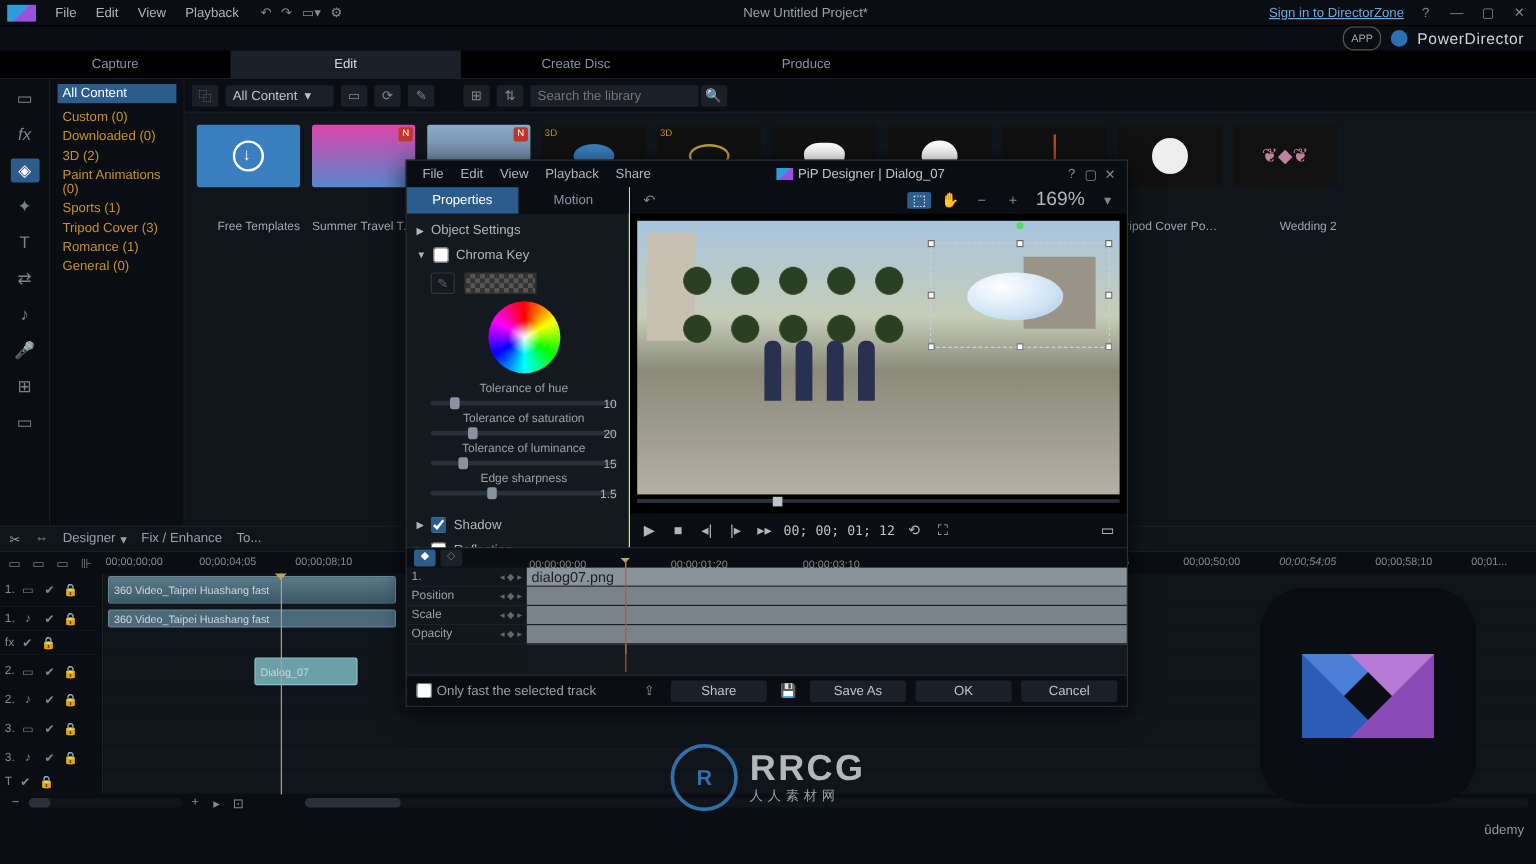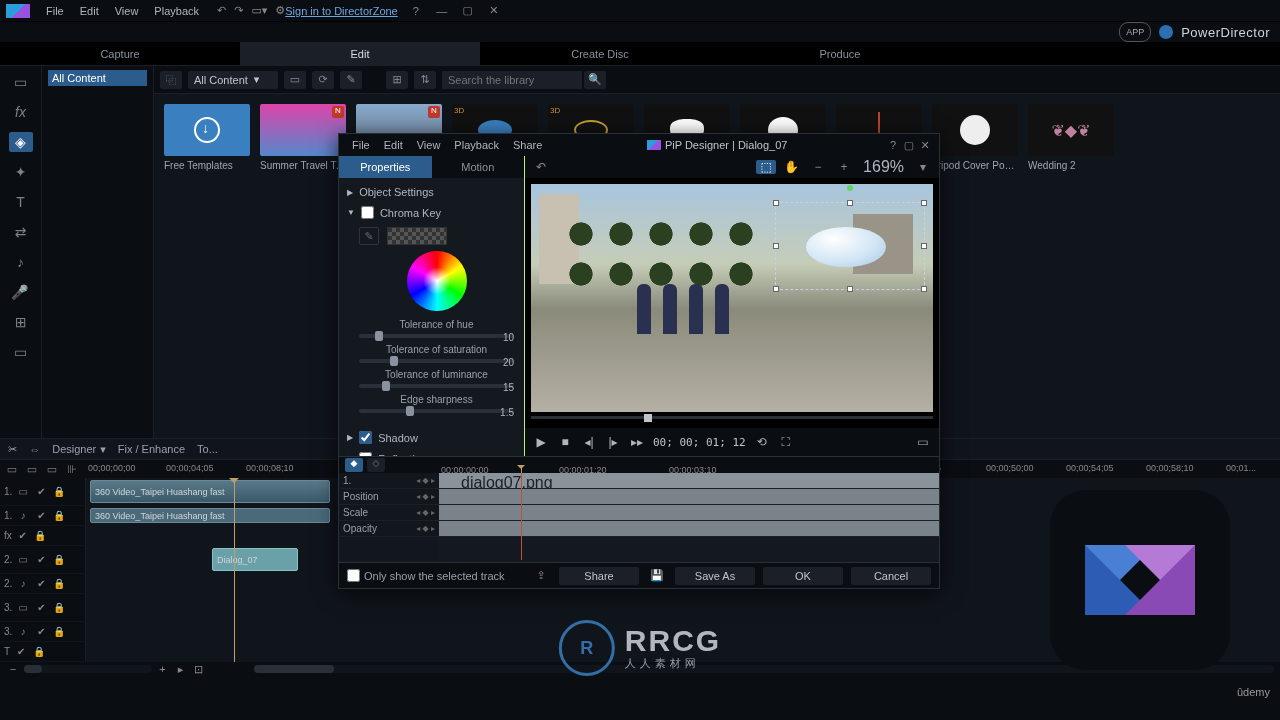--- a/index.html
+++ b/index.html
@@ -12,21 +12,21 @@
 .titlebar .right { display:flex; gap:10px; align-items:center; }
 .titlebar .right a { color:#6ea8e0; text-decoration:underline; font-size:11px; }
 .win-btn { width:16px; text-align:center; color:#888; cursor:pointer; }
 
 .brandbar { height:20px; background:#0a0d12; display:flex; justify-content:flex-end; align-items:center; padding-right:10px; gap:8px; }
 .brandbar .pill-app { border:1px solid #555; border-radius:9px; padding:4px 6px; font-size:9px; color:#aaa; }
 .brandbar .brand-logo { width:14px; height:14px; border-radius:50%; background:#2d6fb5; }
 .brandbar .brand { color:#d0d4da; font-size:13px; letter-spacing:.5px; }
 
 .modebar { height:24px; background:#000; display:flex; border-bottom:1px solid #1a1f28; }
-.modebar .mode { width:240px; text-align:center; line-height:24px; color:#8892a0; cursor:pointer; }
+.modebar .mode { width:192px; text-align:center; line-height:24px; color:#8892a0; cursor:pointer; }
 .modebar .mode.active { background:#1a1f28; color:#d6dde6; }
 
 .workspace { display:flex; height:400px; }
 .left-tool-col { width:42px; background:#0a0d12; display:flex; flex-direction:column; align-items:center; padding-top:6px; gap:10px; border-right:1px solid #1a1f28;}
 .ltool { width:24px; height:20px; display:flex; align-items:center; justify-content:center; color:#7a828c; cursor:pointer; font-size:14px; }
 .ltool.active { background:#2b5c8c; color:#fff; border-radius:2px; }
 
 .cat-panel { width:112px; background:#0a0d12; padding:4px 6px; position:relative; border-right:1px solid #1a1f28;}
 .cat-panel .sel { background:#2b5c8c; color:#fff; padding:2px 4px; margin-bottom:4px; font-size:11px; }
 .cat-panel .cat-item { color:#c78f35; padding:2px 4px; font-size:11px; cursor:pointer; }
@@ -38,21 +38,21 @@
 .lib-toolbar .search { flex:1; display:flex; align-items:center; max-width:200px;}
 .lib-toolbar .search input { background:#1a1f28; border:none; color:#c0c4ca; height:18px; padding:0 6px; width:140px; outline:none; font-size:11px; }
 .lib-grid { flex:1; padding:10px; display:flex; flex-wrap:wrap; gap:10px; align-content:flex-start; overflow:hidden; }
 .thumb-card { width:86px; display:flex; flex-direction:column; align-items:center; gap:4px; }
 .thumb-card .img { width:86px; height:52px; background:#1a1f28; border-radius:2px; display:flex; align-items:center; justify-content:center; position:relative; }
 .thumb-card .img.blue-dl { background:#3a7fbf; }
 .thumb-card .img .dl-circ { width:26px; height:26px; border:2px solid #fff; border-radius:50%; position:relative; }
 .thumb-card .img .dl-circ::after{content:"↓"; color:#fff; position:absolute; left:6px; top:1px; font-size:14px;}
 .thumb-card .img .badge-n { position:absolute; top:2px; right:2px; width:12px; height:12px; background:#c0392b; color:#fff; font-size:8px; text-align:center; border-radius:2px; }
 .thumb-card .img .badge-3d { position:absolute; top:2px; left:2px; font-size:8px; color:#c78f35; }
-.thumb-card .lbl { font-size:10px; color:#a0a6ae; text-align:left; white-space:nowrap; overflow:hidden; text-overflow:ellipsis; width:86px;}
+.thumb-card .lbl { font-size:10px; color:#a0a6ae; text-align:right; white-space:nowrap; overflow:hidden; text-overflow:ellipsis; width:86px;margin-top:24px;}
 
 .pip-window { position:absolute; left:338px; top:133px; width:602px; height:456px; background:#14191f; border:1px solid #2a3038; box-shadow:0 4px 20px rgba(0,0,0,.7); z-index:50; }
 .pip-title { height:22px; background:#0a0d12; display:flex; align-items:center; padding:0 6px; }
 .pip-title .m { padding:0 7px; color:#b0b6be; cursor:pointer; font-size:11px; }
 .pip-title .center { flex:1; text-align:center; color:#c0c4ca; font-size:11px; display:flex; justify-content:center; align-items:center; gap:4px;}
 .pip-title .center .ic{width:14px;height:10px;background:linear-gradient(135deg,#2d9cdb 50%,#9b51e0 50%);}
 .pip-title .wb { width:16px; text-align:center; color:#888; cursor:pointer; }
 
 .pip-body { display:flex; height:300px; }
 .pip-left { width:186px; background:#14191f; display:flex; flex-direction:column; border-right:1px solid #bef264;}
@@ -116,21 +116,21 @@
 .kf-ruler .mk{position:absolute;font-size:9px;color:#888;}
 .kf-ruler .ph{position:absolute;left:82px;top:0;bottom:-80px;width:1px;background:#c0a060;}
 .kf-ruler .ph::before{content:"";position:absolute;top:0;left:-4px;border:4px solid transparent;border-top-color:#c0a060;}
 .kf-rows{flex:1;display:flex;}
 .kf-labels{width:100px;background:#12171d;}
 .kf-labels .r{height:16px;display:flex;align-items:center;justify-content:space-between;padding:0 4px;font-size:10px;color:#9aa0a8;border-bottom:1px solid #1a1f28;}
 .kf-labels .r .d{color:#666;font-size:8px;}
 .kf-tracks{flex:1;position:relative;}
 .kf-tracks .tr{height:16px;border-bottom:1px solid #1a1f28;background:#8a929a;position:relative;}
 .kf-tracks .tr.slim{background:#7a828a;}
-.kf-tracks .tr .clip-lbl{position:absolute;left:22px;top:1px;font-size:16px;color:#1a1f28;}
+.kf-tracks .tr .clip-lbl{position:absolute;left:4px;top:1px;font-size:12px;color:#1a1f28;}
 .kf-tracks .ph2{position:absolute;left:82px;top:0;bottom:0;width:1px;background:#c0503a;}
 
 .pip-footer { position:absolute; left:0; right:0; bottom:0; height:26px; background:#0a0d12; display:flex; align-items:center; padding:0 8px; gap:8px; border-top:1px solid #2a3038;}
 .pip-footer .chk{display:flex;align-items:center;gap:4px;color:#9aa0a8;font-size:11px;}
 .pip-footer .sp{flex:1;}
 .pip-footer .ic{width:20px;text-align:center;color:#888;cursor:pointer;}
 .pip-footer .btn{width:80px;height:18px;background:#1a1f28;color:#c0c4ca;text-align:center;line-height:18px;border-radius:2px;cursor:pointer;font-size:11px;}
 
 .timeline-area { position:absolute; left:0; right:0; top:438px; bottom:0; background:#0a0d12; }
 .tl-toolbar{height:22px;background:#10151c;display:flex;align-items:center;padding:0 8px;gap:12px;border-top:1px solid #1a1f28;border-bottom:1px solid #1a1f28;}
@@ -179,20 +179,21 @@
   <span class="menu-item">File</span>
   <span class="menu-item">Edit</span>
   <span class="menu-item">View</span>
   <span class="menu-item">Playback</span>
   <div class="tb-icons">
     <span>↶</span>
     <span>↷</span>
     <span>▭▾</span>
     <span>⚙</span>
   </div>
+  <div class="proj">New Untitled Project*</div>
   <div class="right">
     <a href="#">Sign in to DirectorZone</a>
     <span class="win-btn">?</span>
     <span class="win-btn">—</span>
     <span class="win-btn">▢</span>
     <span class="win-btn">✕</span>
   </div>
 </div>
 
 <div class="brandbar">
@@ -219,20 +220,30 @@
     <div class="ltool">T</div>
     <div class="ltool">⇄</div>
     <div class="ltool">♪</div>
     <div class="ltool">🎤</div>
     <div class="ltool">⊞</div>
     <div class="ltool">▭</div>
   </div>
 
   <div class="cat-panel">
     <div class="sel">All Content</div>
+    <div id="cat-list">
+        <div class="cat-item">Custom  (0)</div>
+        <div class="cat-item">Downloaded  (0)</div>
+        <div class="cat-item">3D  (2)</div>
+        <div class="cat-item">Paint Animations  (0)</div>
+        <div class="cat-item">Sports  (1)</div>
+        <div class="cat-item">Tripod Cover  (3)</div>
+        <div class="cat-item">Romance  (1)</div>
+        <div class="cat-item">General  (0)</div>
+      </div>
   </div>
 
   <div class="lib-area">
     <div class="lib-toolbar">
       <div class="sq">⿻</div>
       <div class="combo">
           <span>All Content</span>
           <span>▾</span>
         </div>
       <div class="sq">▭</div>
@@ -493,21 +504,21 @@
         <div class="tr slim"></div>
         <div class="tr slim"></div>
         <div class="ph2"></div>
       </div>
     </div>
   </div>
 
   <div class="pip-footer">
     <label class="chk">
         <input type="checkbox" style=""> 
-        <span>Only show the selected track</span>
+        <span>Only fast the selected track</span>
       </label>
     <div class="sp"></div>
     <span class="ic">⇪</span>
     <div class="btn">Share</div>
     <span class="ic">💾</span>
     <div class="btn">Save As</div>
     <div class="btn">OK</div>
     <div class="btn">Cancel</div>
   </div>
 </div>
@@ -526,21 +537,21 @@
       <span class="ic">▭</span>
       <span class="ic">▭</span>
       <span class="ic">⊪</span>
     </div>
     <div class="marks" id="tl-marks">
         <span class="mk" style="left: 2px;">00;00;00;00</span>
         <span class="mk" style="left: 80px;">00;00;04;05</span>
         <span class="mk" style="left: 160px;">00;00;08;10</span>
         <span class="mk" style="left: 820px;">00;45;25</span>
         <span class="mk" style="left: 900px;">00;00;50;00</span>
-        <span class="mk" style="left: 980px;">00;00;54;05</span>
+        <span class="mk" style="left: 980px; font-style: italic;">00;00;54;05</span>
         <span class="mk" style="left: 1060px;">00;00;58;10</span>
         <span class="mk" style="left: 1140px;">00;01...</span>
       </div>
   </div>
   <div class="tl-tracks" id="tl-tracks" style="position:relative">
     <div class="tl-ph"></div>
   <div class="tl-row">
         <div class="hdr">
           <span>1.</span>
           <span class="ic">▭</span>

